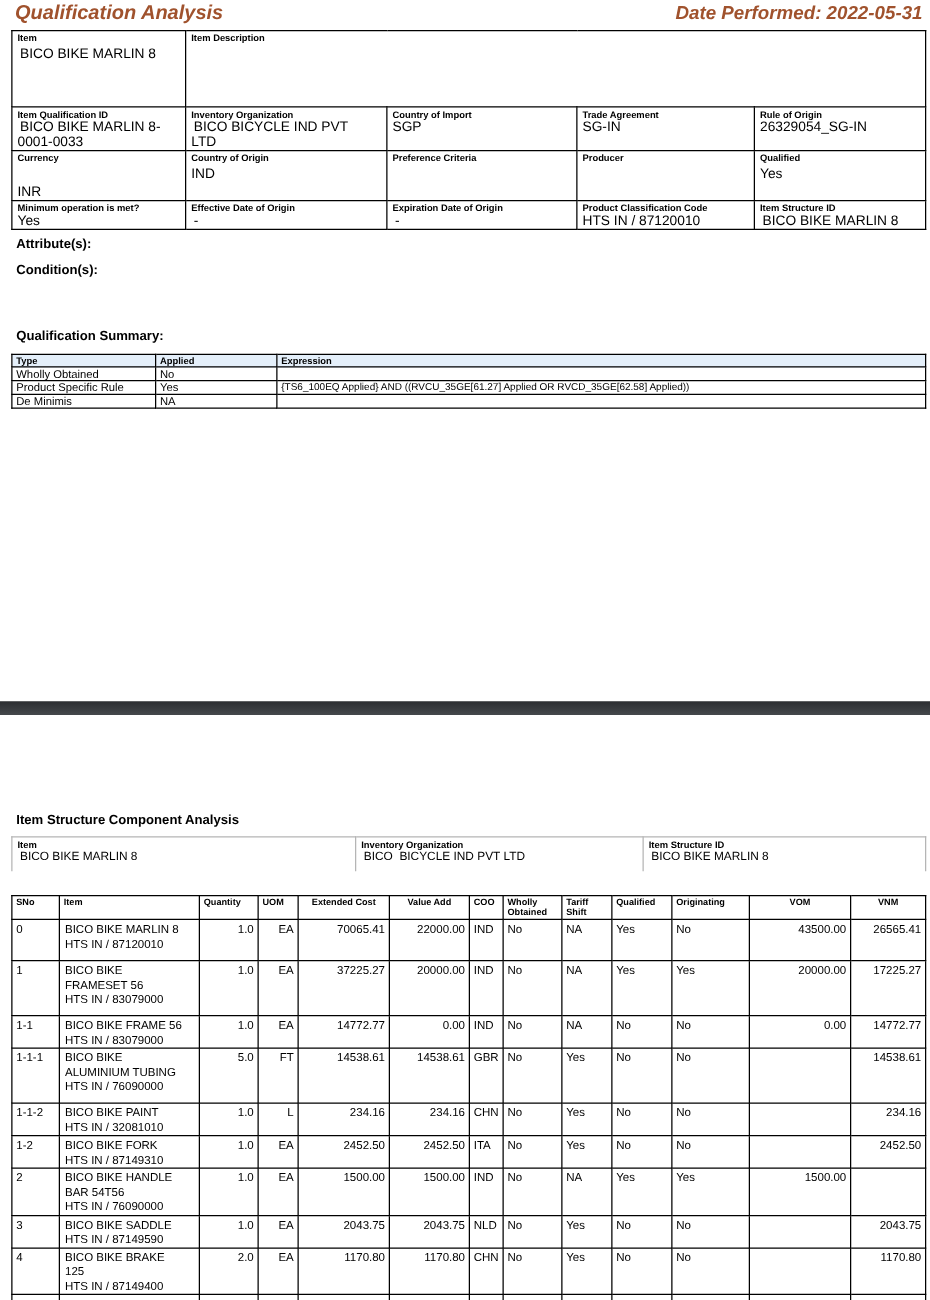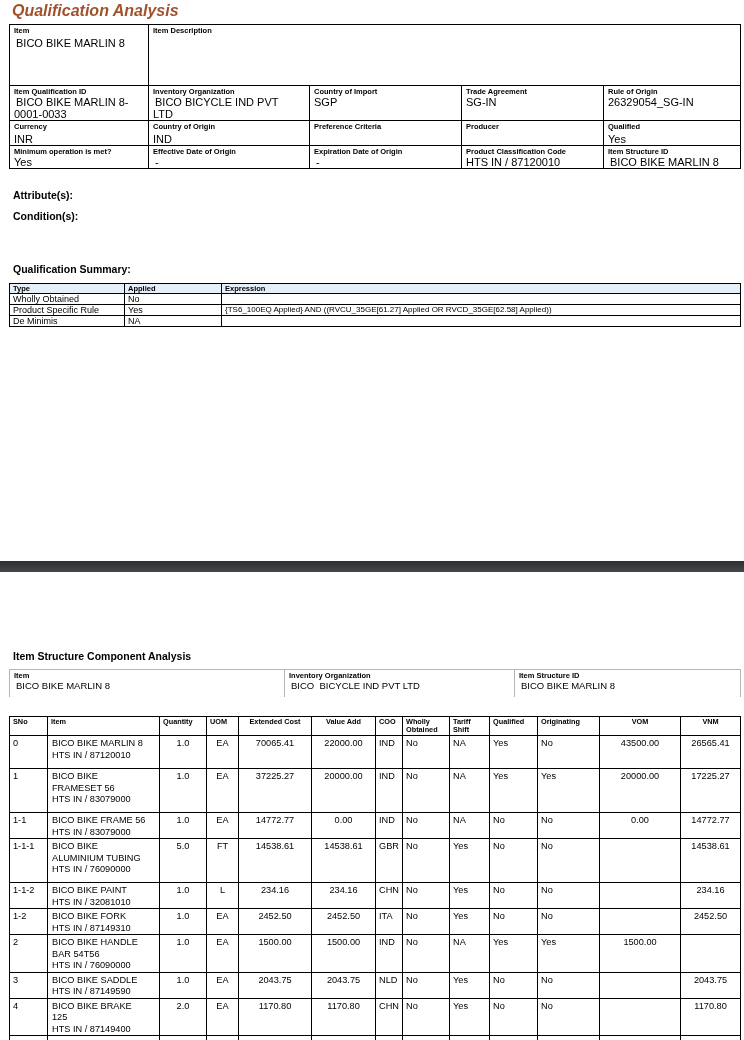--- a/index.html
+++ b/index.html
@@ -34,29 +34,30 @@
   .p2-title { position: absolute; left: 13px; top: 78px; font-size: 10.5px; font-weight: bold; }
   .p2-hdr { position: absolute; left: 9px; top: 97px; width: 731px; }
   .p2-hdr td { border: 1px solid #b5b5b5; border-bottom: none; vertical-align: top; padding: 1px 4px 0 4px; height: 27px; }
   .p2-hdr .lbl { font-size: 7.5px; }
   .p2-hdr .val { font-size: 9.5px; padding-left: 2px; }
 
   .comp-table { position: absolute; left: 9px; top: 144px; width: 731px; }
   .comp-table th { border: 1.3px solid #000; font-size: 7.3px; font-weight: bold; text-align: left; padding: 1px 3px; vertical-align: top; line-height: 8px; height: 19px; }
   .comp-table th.c { text-align: center; }
   .comp-table td { border: 1.3px solid #000; font-size: 9.2px; padding: 2px 3px 0 3px; vertical-align: top; line-height: 11.5px; }
-  .comp-table td.r { text-align: center; }
+  .comp-table td.r { text-align: right; }
   .comp-table td.item { padding-left: 4px; }
 </style>
 </head>
 <body>
 
 <div class="page1">
   <div class="title-row">
     <div class="doc-title">Qualification Analysis</div>
+    <div class="date-performed">Date Performed: 2022-05-31</div>
   </div>
 
   <table class="hdr-table">
     <colgroup>
         <col style="width:139px">
         <col style="width:161px">
         <col style="width:152px">
         <col style="width:142px">
         <col style="width:137px">
       </colgroup>
@@ -91,21 +92,21 @@
         <span class="val">SG-IN</span>
       </td>
       <td>
         <span class="lbl">Rule of Origin</span>
         <span class="val">26329054_SG-IN</span>
       </td>
     </tr>
     <tr style="height:22px">
       <td>
         <span class="lbl">Currency</span>
-        <span class="val" style="margin-top:2px">INR</span>
+        <span class="val" style="margin-top:17px">INR</span>
       </td>
       <td>
         <span class="lbl">Country of Origin</span>
         <span class="val" style="margin-top:2px">IND</span>
       </td>
       <td>
         <span class="lbl">Preference Criteria</span>
         <span class="val"></span>
       </td>
       <td>

